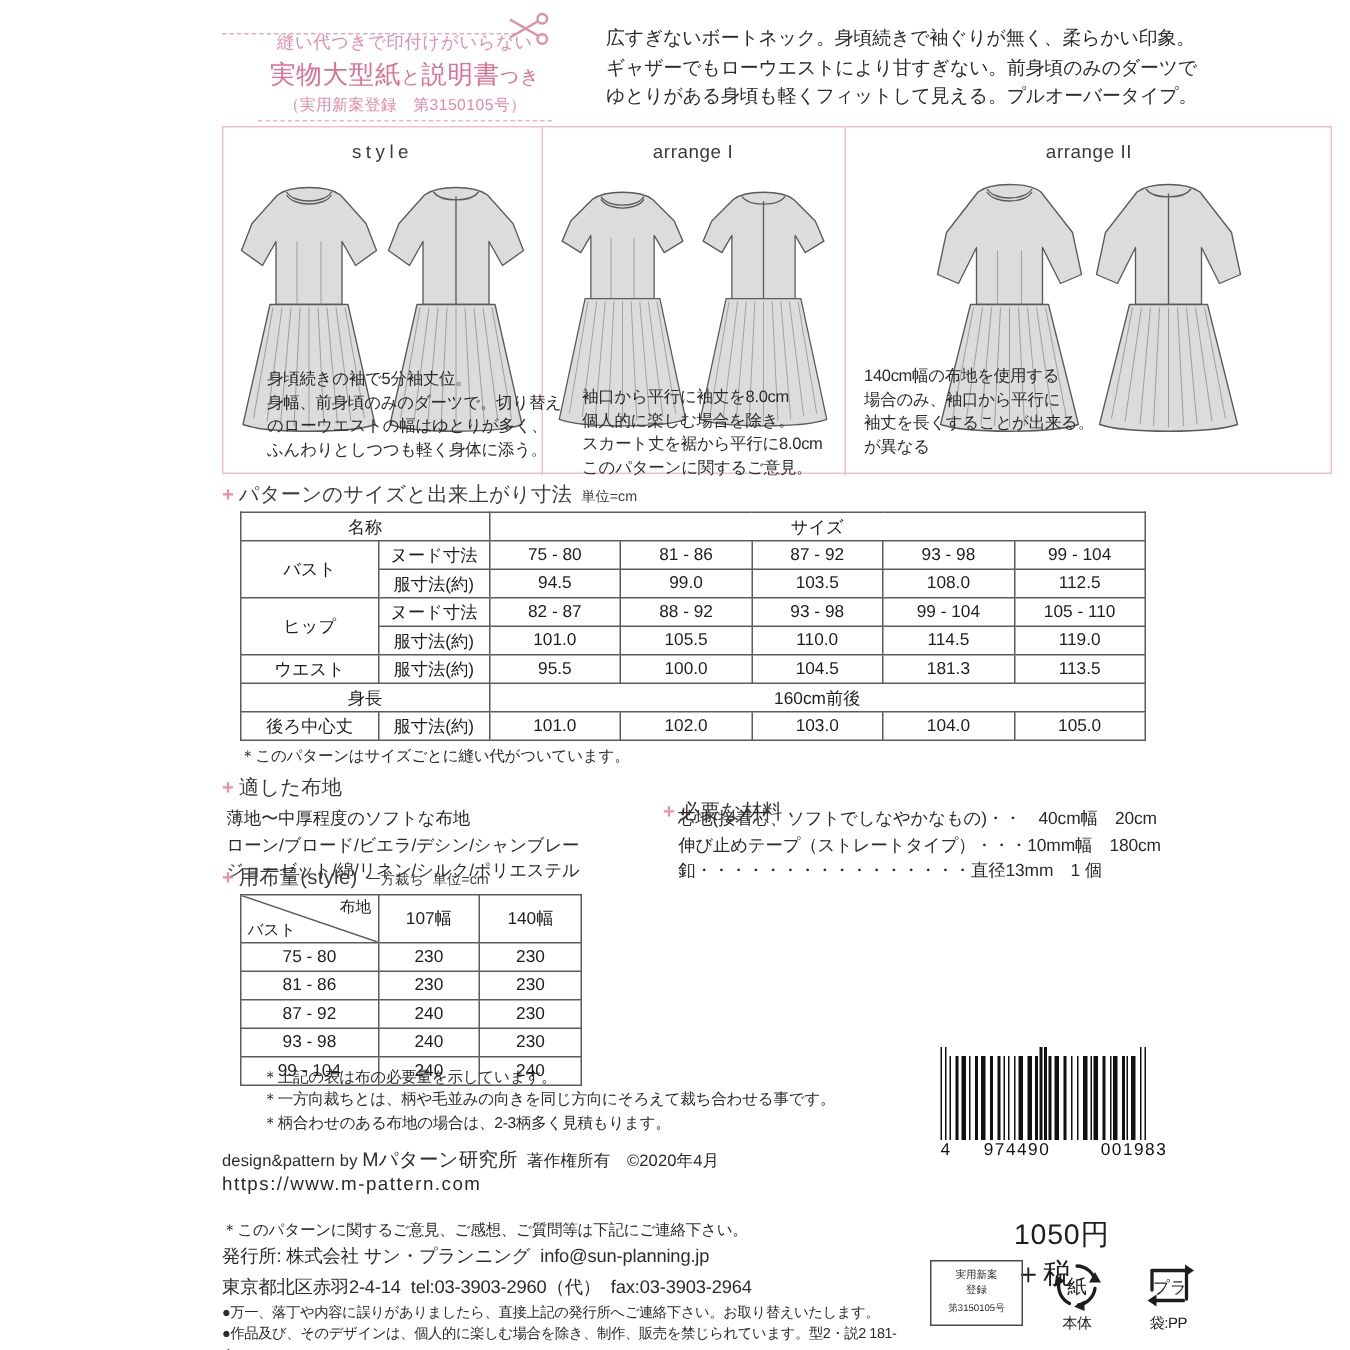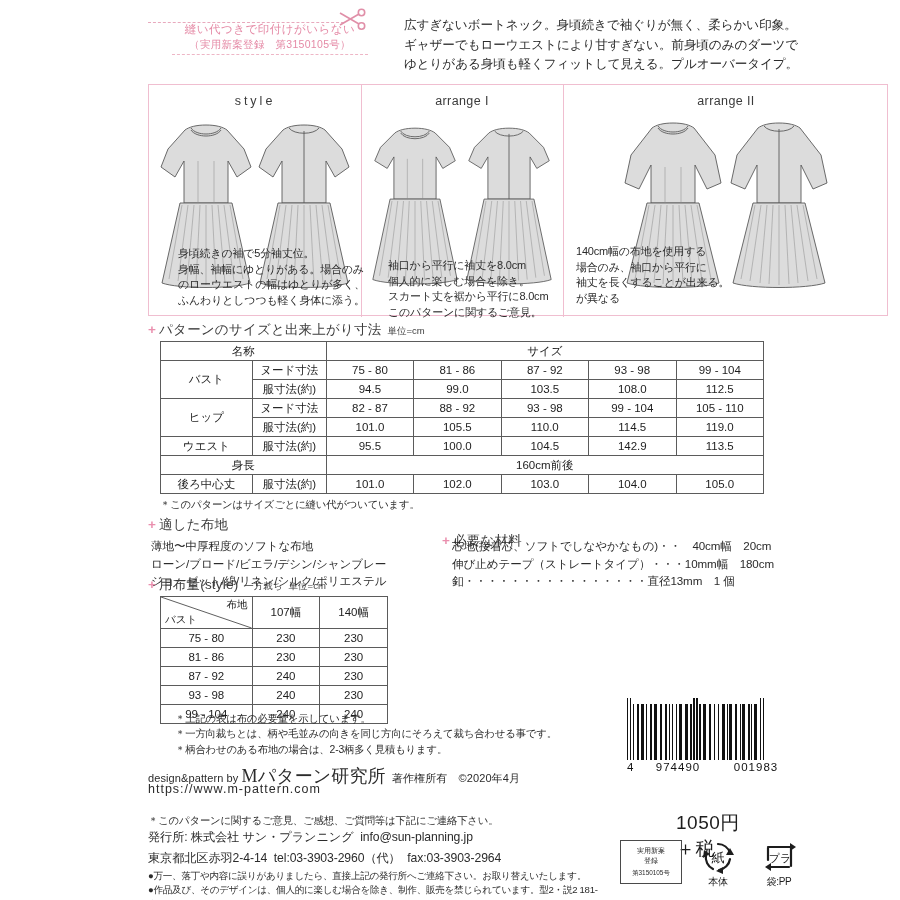--- a/index.html
+++ b/index.html
@@ -96,21 +96,21 @@
   }
   .yard-head { height: 32px !important; position: relative; width: 92px; padding: 0 !important; }
   .yard-head .diag { position: absolute; left: 0; top: 0; width: 100%; height: 100%; }
   .yard-head .tr-lbl { position: absolute; right: 4px; top: 1px; font-size: 10.5px; }
   .yard-head .bl-lbl { position: absolute; left: 4px; bottom: 1px; font-size: 10.5px; }
   .yard-table .w-col { width: 68px; }
 
   
   .foot { position: absolute; font-size: 10.4px; line-height: 15.4px; color: #2b2b2b; letter-spacing: -.2px; }
   .credit { position: absolute; font-size: 11px; color: #2b2b2b; letter-spacing: .1px; }
-  .credit .big { font-size: 18px; font-family: Liberation Serif, serif; }
+  .credit .big { font-size: 13px; }
   .url { position: absolute; font-size: 12.5px; color: #2b2b2b; letter-spacing: 1px; }
 
   .pub { position: absolute; font-size: 12.2px; line-height: 19px; color: #2b2b2b; letter-spacing: -.1px; }
   .pub .lbl { font-size: 12.2px; }
   .fine { position: absolute; font-size: 9.6px; line-height: 14.6px; color: #2b2b2b; letter-spacing: -.3px; }
 
   
   .barcode-wrap { position: absolute; left: 627px; top: 704px; }
   .barcode { height: 56px; display: flex; align-items: flex-end; }
   .barcode i { display: block; background: #111; height: 56px; }
@@ -146,20 +146,21 @@
           <line x1="4" y1="6" x2="23" y2="17"></line>
           <line x1="4" y1="18" x2="23" y2="7"></line>
           <circle cx="25.5" cy="19" r="3.2"></circle>
           <circle cx="25.5" cy="5.5" r="3.2"></circle>
         </g>
       </svg>
     </div>
 
     <div class="promo">
       <div class="promo-l1">縫い代つきで印付けがいらない</div>
+      <div class="promo-l2"><span>実物大型紙</span><span class="sm">と</span><span>説明書</span><span class="sm">つき</span></div>
       <div class="promo-l3">（実用新案登録　第3150105号）</div>
       <div class="promo-dashes"></div>
     </div>
 
     <div class="lead">
       <div>広すぎないボートネック。身頃続きで袖ぐりが無く、柔らかい印象。</div>
       <div>ギャザーでもローウエストにより甘すぎない。前身頃のみのダーツで</div>
       <div>ゆとりがある身頃も軽くフィットして見える。プルオーバータイプ。</div>
     </div>
   </div>
@@ -314,21 +315,21 @@
               <line x1="66" y1="90" x2="76" y2="170"></line>
             <line x1="72" y1="90" x2="85" y2="168"></line>
           </g>
         </svg>
       </div>
     </div>
   </div>
 
   <div class="cap cap-a">
     <div>身頃続きの袖で5分袖丈位。</div>
-    <div>身幅、袖幅にゆとりがある。場合のみ</div>
+    <div>身幅、前身頃のみのダーツで。切り替え</div>
     <div>のローウエストの幅はゆとりが多く、</div>
     <div>ふんわりとしつつも軽く身体に添う。</div>
   </div>
   <div class="cap cap-b">
     <div>袖口から平行に袖丈を8.0cm</div>
     <div>個人的に楽しむ場合を除き。</div>
     <div>スカート丈を裾から平行に8.0cm</div>
     <div>このパターンに関するご意見。</div>
   </div>
   <div class="cap cap-c">
@@ -381,21 +382,21 @@
         <td>110.0</td>
         <td>114.5</td>
         <td>119.0</td>
       </tr>
       <tr>
         <td>ウエスト</td>
         <td>服寸法(約)</td>
         <td>95.5</td>
         <td>100.0</td>
         <td>104.5</td>
-        <td>142.9</td>
+        <td>181.3</td>
         <td>113.5</td>
       </tr>
       <tr>
         <td colspan="2">身長</td>
         <td colspan="5">160cm前後</td>
       </tr>
       <tr>
         <td>後ろ中心丈</td>
         <td>服寸法(約)</td>
         <td>101.0</td>

